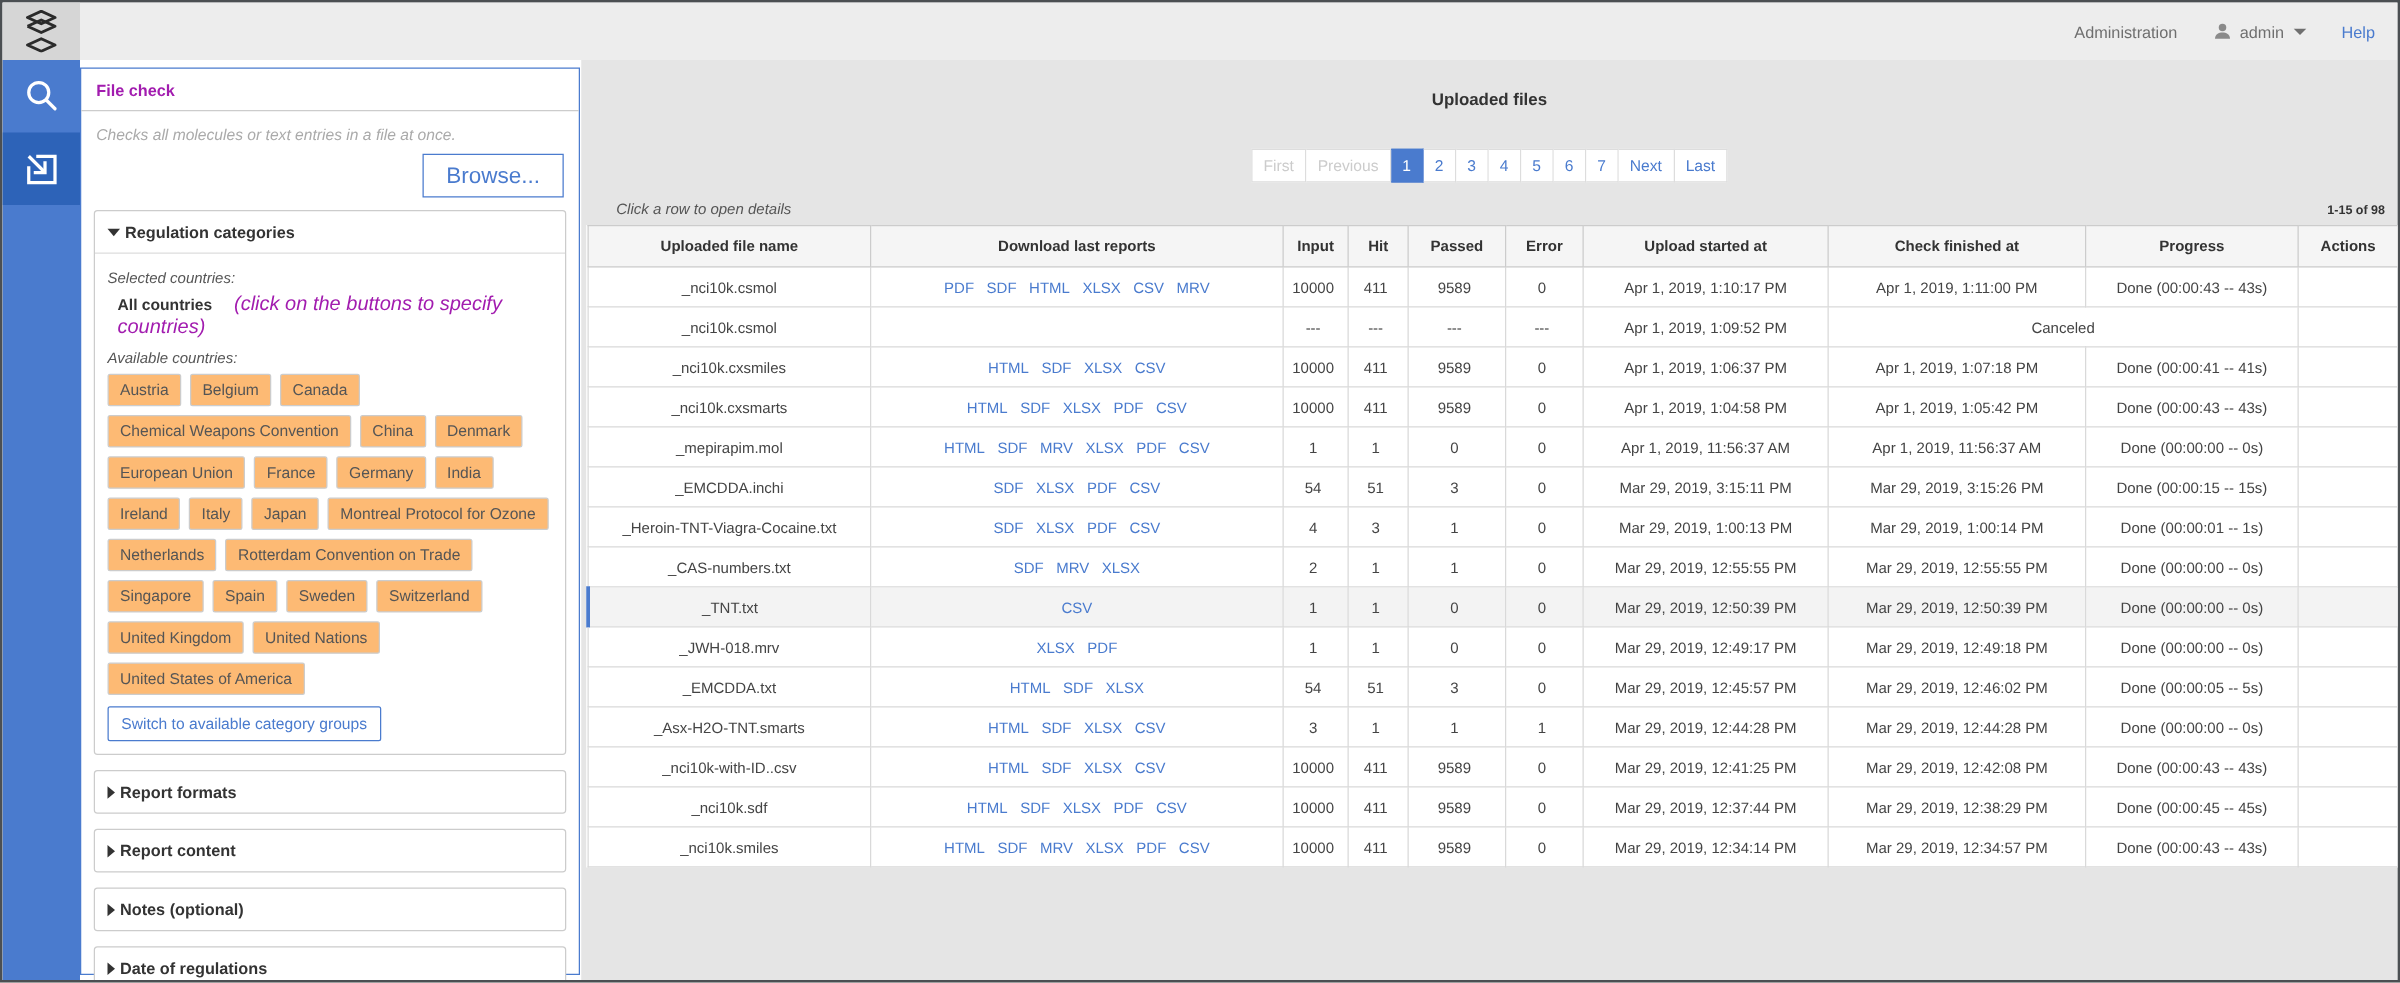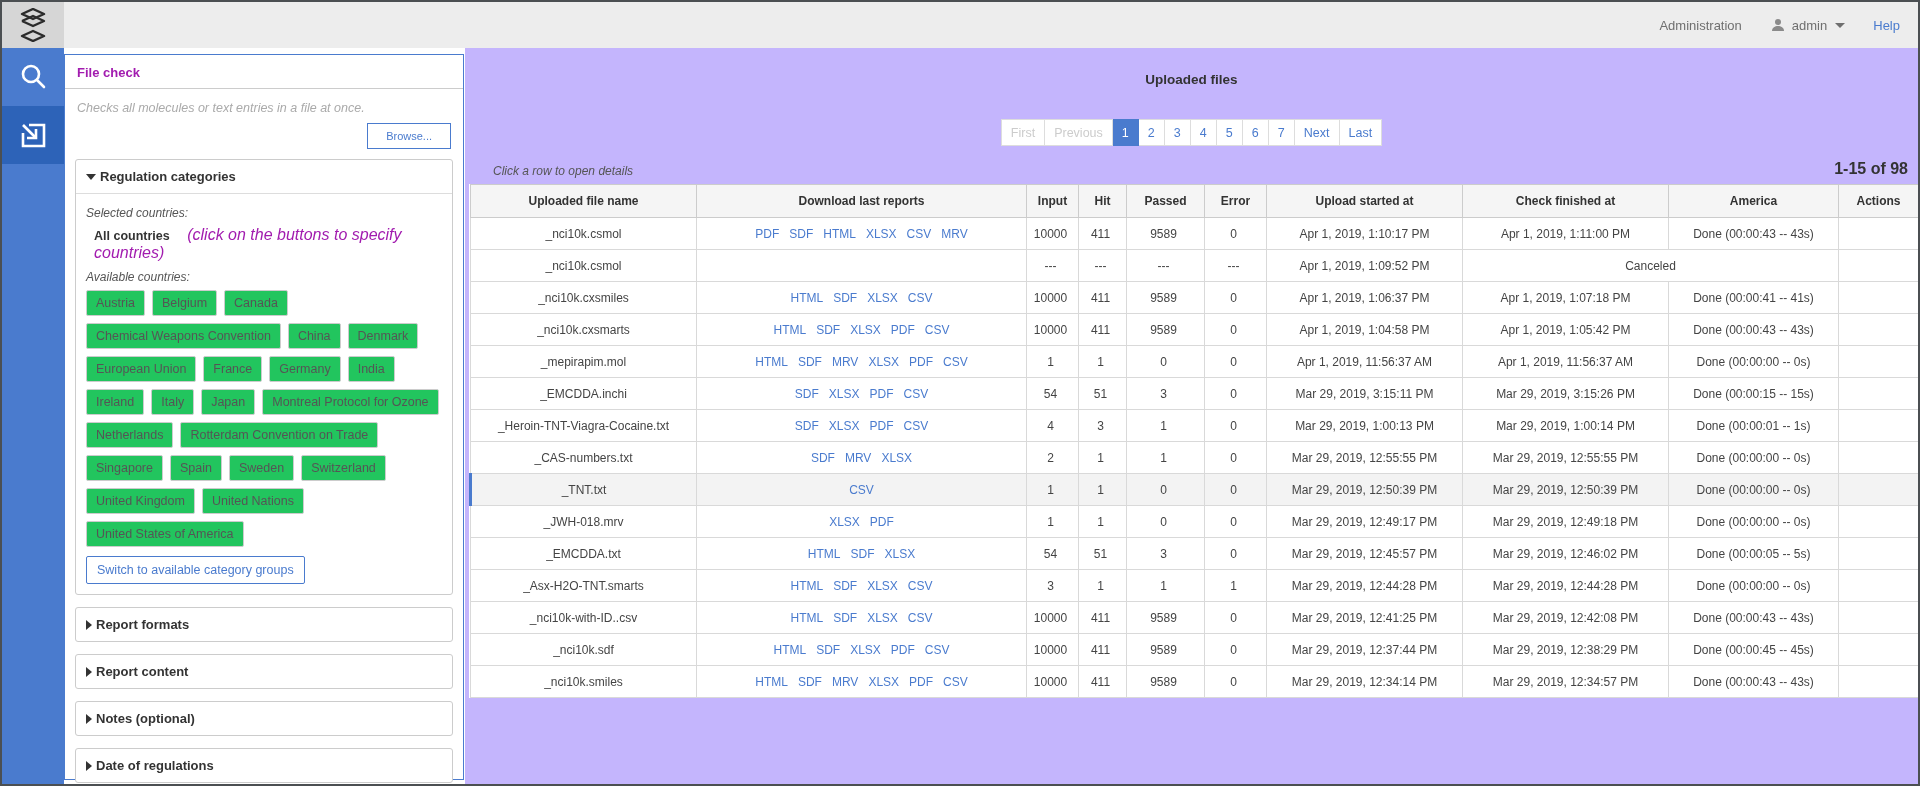--- a/index.html
+++ b/index.html
@@ -18,47 +18,47 @@
   .help-link { color:#4a7bce; cursor:pointer; }
   
   .sidebar { position:absolute; left:0; top:46px; width:62px; bottom:0; background:#4a7bce; }
   .side-item { width:62px; height:58px; display:flex; align-items:center; justify-content:center; cursor:pointer; }
   .side-item.active { background:#2d63b8; }
   
   .panel { position:absolute; left:62px; top:52px; width:400px; bottom:4px; background:#fff; border:1px solid #4a7bce; display:flex; flex-direction:column; }
   .panel-title { font-size:13px; font-weight:bold; color:#a21caf; padding:10px 12px 8px 12px; border-bottom:1px solid #ccc; }
   .panel-sub { font-size:12.5px; font-style:italic; color:#aaa; padding:12px 12px 2px 12px; }
   .browse-row { display:flex; justify-content:flex-end; padding:6px 12px 10px 12px; }
-  .btn-browse { background:#fff; border:1px solid #4a7bce; color:#4a7bce; font-size:11px; padding:6px 18px; cursor:pointer; font-family:inherit; }
+  .btn-browse { background:#fff; border:1px solid #4a7bce; color:#4a7bce; font-size:18px; padding:6px 18px; cursor:pointer; font-family:inherit; }
   .section-box { border:1px solid #ccc; border-radius:3px; margin:0 10px 12px 10px; background:#fff; }
   .section-head { display:flex; align-items:center; gap:4px; padding:9px 10px; font-size:13px; font-weight:bold; color:#333; cursor:pointer; }
   .reg-box .section-head { border-bottom:1px solid #ddd; }
   .tri-down { width:0; height:0; border-left:5px solid transparent; border-right:5px solid transparent; border-top:6px solid #333; display:inline-block; }
   .tri-right { width:0; height:0; border-top:5px solid transparent; border-bottom:5px solid transparent; border-left:6px solid #333; display:inline-block; }
   .reg-body { padding:8px 10px 10px 10px; }
   .lbl-italic { font-size:12px; font-style:italic; color:#555; margin:4px 0 6px 0; }
   .all-countries-row { margin:2px 0 8px 8px; font-size:12.5px; }
   .all-countries { font-weight:bold; color:#333; margin-right:14px; }
   .hint-gray { font-style:italic; color:#a21caf; font-size:16px; }
   .country-wrap { display:flex; flex-wrap:wrap; gap:7px; margin-top:2px; }
-  .country-btn { background:#22c55e; border:1px solid #ccc; border-radius:2px; color:#555; font-size:12.5px; padding:5px 9px; cursor:pointer; font-family:inherit; }
+  .country-btn { background:#fdba74; border:1px solid #ccc; border-radius:2px; color:#555; font-size:12.5px; padding:5px 9px; cursor:pointer; font-family:inherit; }
   .switch-btn { background:#fff; border:1px solid #4a7bce; color:#4a7bce; font-size:12.5px; padding:6px 10px; margin-top:9px; cursor:pointer; font-family:inherit; border-radius:2px; }
   .check-row { display:flex; justify-content:flex-end; padding:4px 10px 10px 10px; margin-top:auto; }
   .btn-check { background:#a9aeb1; border:none; color:#eee; font-size:12.5px; padding:8px 20px; cursor:default; font-family:inherit; }
   
-  .main { position:absolute; left:463px; top:46px; right:0; bottom:0; background:#c4b5fd; }
+  .main { position:absolute; left:463px; top:46px; right:0; bottom:0; background:#e5e5e5; }
   .main-title { text-align:center; font-size:13.5px; font-weight:bold; color:#333; margin-top:24px; }
   .pager { display:flex; justify-content:center; margin-top:32px; }
   .pager .pg { min-width:26px; height:27px; display:flex; align-items:center; justify-content:center; border:1px solid #ddd; border-left:none; font-size:12.5px; color:#4a7bce; background:#fff; padding:0 9px; cursor:pointer; }
   .pager .pg:first-child { border-left:1px solid #ddd; }
   .pager .pg.disabled { color:#ccc; cursor:default; }
   .pager .pg.active { background:#4a7bce; color:#fff; border-color:#4a7bce; cursor:default; }
   .table-meta { display:flex; justify-content:space-between; align-items:flex-end; margin:14px 10px 6px 6px; }
   .row-hint { font-style:italic; font-size:12px; color:#555; padding-left:22px; }
-  .range-lbl { font-size:16px; font-weight:bold; color:#333; }
+  .range-lbl { font-size:10px; font-weight:bold; color:#333; }
   table.files { border-collapse:collapse; table-layout:fixed; margin:4px 6px 0 4px; width:1448px; background:#fff; }
   table.files th { background:#f5f5f5; border:1px solid #ccc; font-size:12px; color:#333; font-weight:bold; height:33px; padding:0 4px; }
   table.files td { border:1px solid #d9d9d9; font-size:12px; color:#444; height:32px; padding:0 6px; text-align:center; overflow:hidden; white-space:nowrap; }
   table.files td.num { text-align:center; padding-right:10px; }
   table.files tr.selected td { background:#f3f3f3; }
   table.files tr.selected td:first-child { border-left:3px solid #4a7bce; }
   table.files a.rep { color:#4a7bce; text-decoration:none; margin:0 5px; cursor:pointer; }
   
   .icon-svg { display:block; }
 </style>
@@ -220,21 +220,21 @@
       <thead>
           <tr>
             <th>Uploaded file name</th>
             <th>Download last reports</th>
             <th>Input</th>
             <th>Hit</th>
             <th>Passed</th>
             <th>Error</th>
             <th>Upload started at</th>
             <th>Check finished at</th>
-            <th>America</th>
+            <th>Progress</th>
             <th>Actions</th>
           </tr>
         </thead>
       <tbody>
           <tr>
             <td>_nci10k.csmol</td>
             <td><a class="rep">PDF</a><a class="rep">SDF</a><a class="rep">HTML</a><a class="rep">XLSX</a><a class="rep">CSV</a><a class="rep">MRV</a></td>
             <td class="num">10000</td>
             <td class="num">411</td>
             <td class="num">9589</td>

